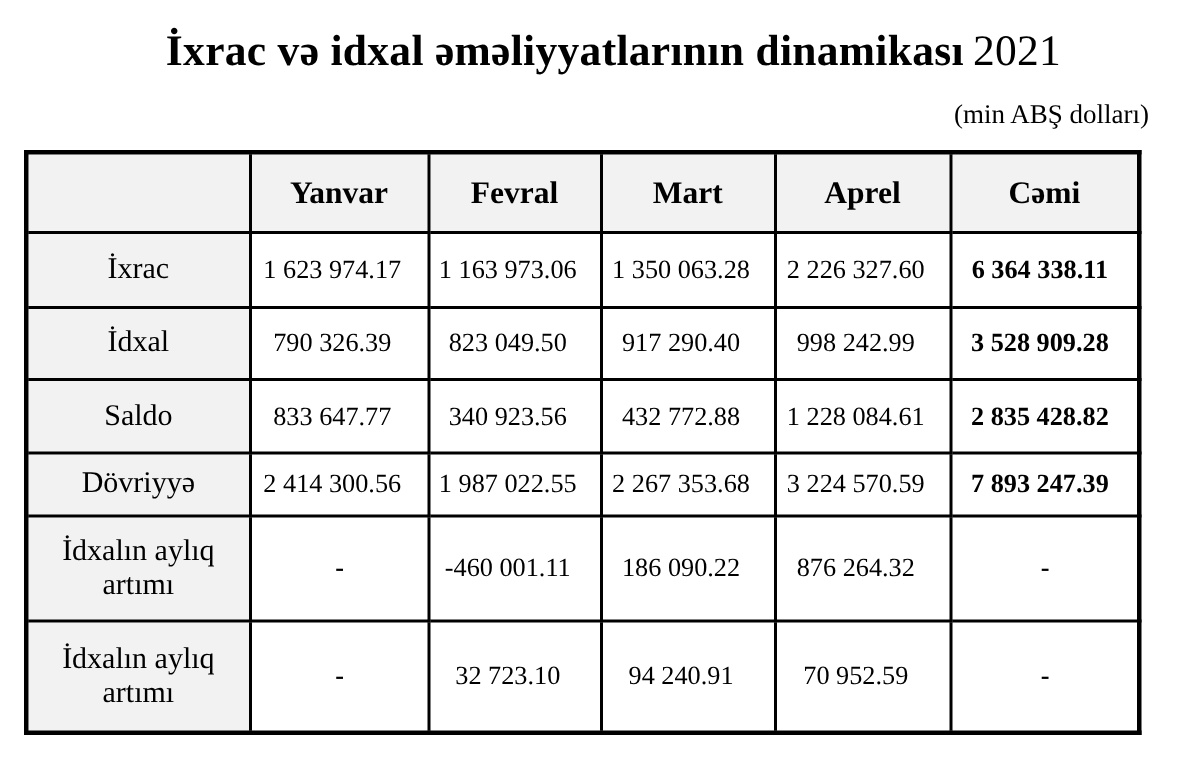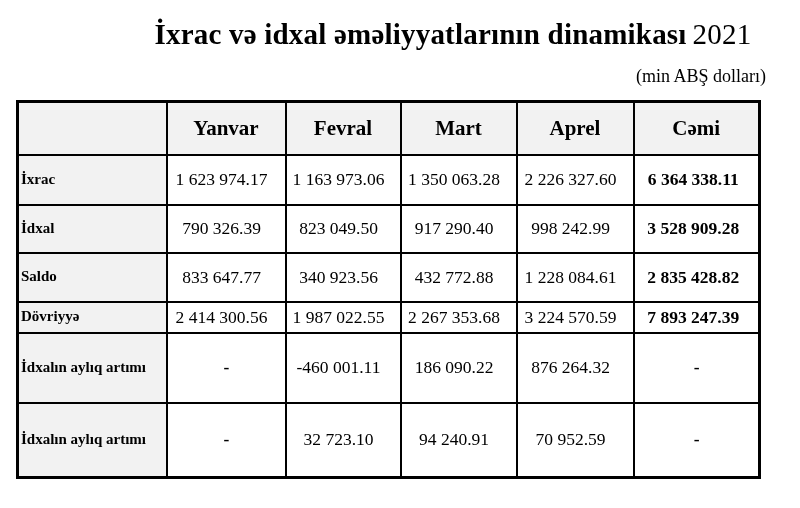--- a/index.html
+++ b/index.html
@@ -10,21 +10,21 @@
     background: #ffffff;
     font-family: "Liberation Serif", "DejaVu Serif", serif;
     color: #000000;
     overflow: hidden;
   }
   .title {
     position: absolute;
     top: 18px;
     left: 0;
     width: 694px;
-    padding-left: 106px;
+    padding-left: 62px;
     box-sizing: content-box;
     text-align: center;
     font-size: 29px;
     font-weight: bold;
     letter-spacing: 0.2px;
     white-space: nowrap;
   }
   .title .year {
     font-weight: 400;
     margin-left: 6px;
@@ -50,44 +50,44 @@
     overflow: hidden;
   }
   table.data th {
     background: #f2f2f2;
     font-size: 21px;
     font-weight: bold;
     text-align: center;
   }
   td.label {
     background: #f2f2f2;
-    font-size: 15px;
-    font-weight: bold;
-    text-align: left;
+    font-size: 20px;
+    font-weight: normal;
+    text-align: center;
     line-height: 1.15;
     padding: 0 2px;
   }
   td.num {
     font-size: 17.5px;
     text-align: center;
     padding-right: 10px;
     white-space: nowrap;
   }
   td.total { font-weight: bold; padding-right: 7px; }
   td.dash {
     font-size: 17.5px;
     font-weight: bold;
     text-align: center;
     padding-right: 0;
   }
   tr.hdr   { height: 53px; }
   tr.r0    { height: 50px; }
   tr.r1    { height: 48px; }
   tr.r2    { height: 49px; }
-  tr.r3    { height: 31px; }
+  tr.r3    { height: 42px; }
   tr.r4    { height: 70px; }
   tr.r5    { height: 75px; }
 </style>
 </head>
 <body>
 
 <div class="page">
 
   <div class="title">
     <span>İxrac və idxal əməliyyatlarının dinamikası</span><span class="year">2021</span>

